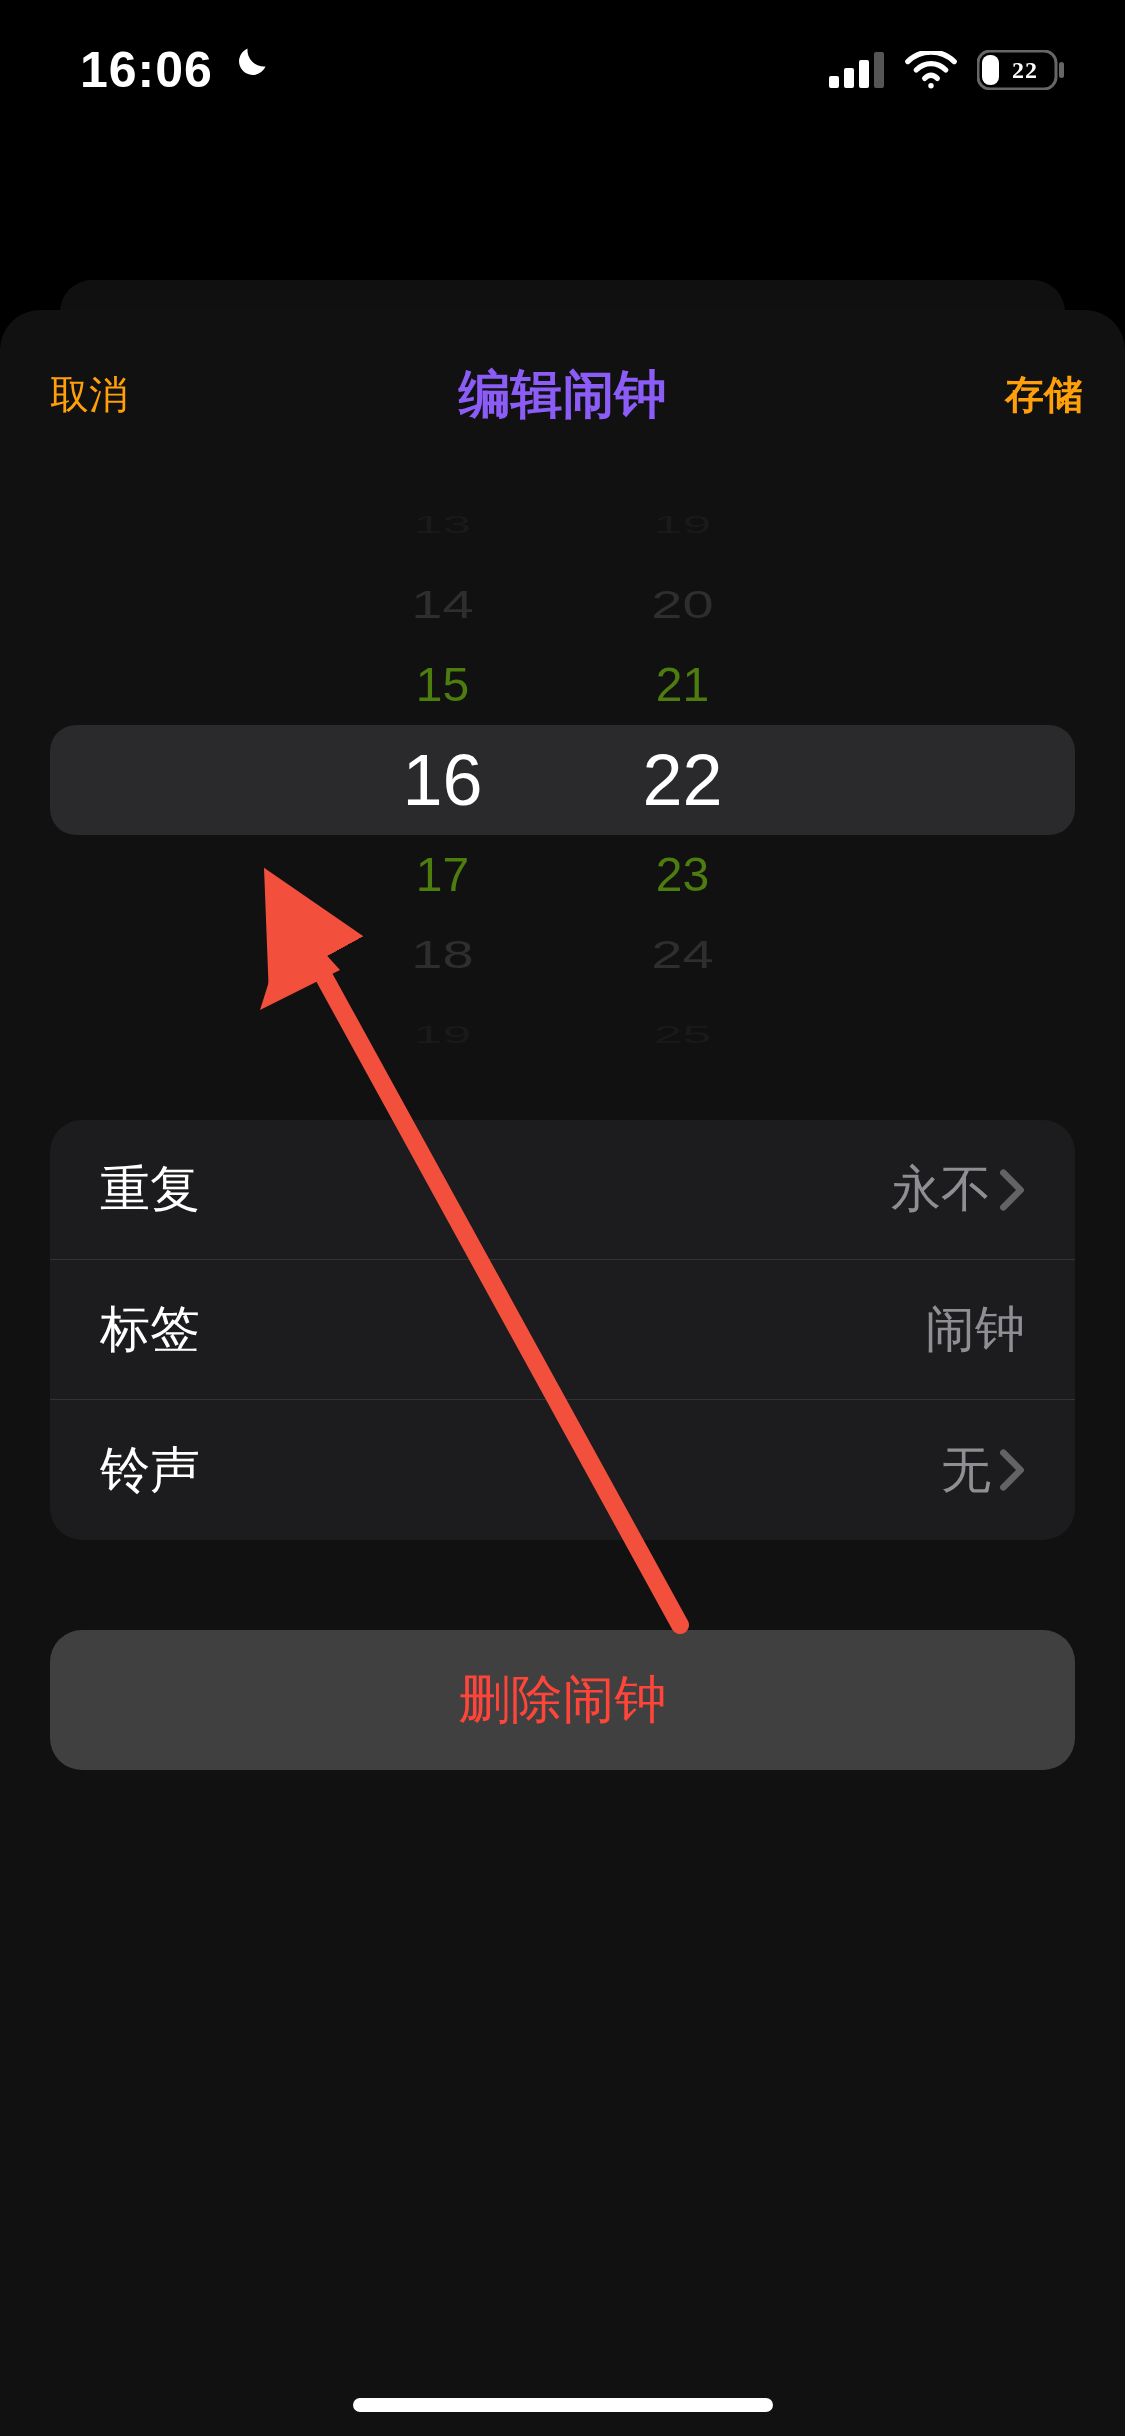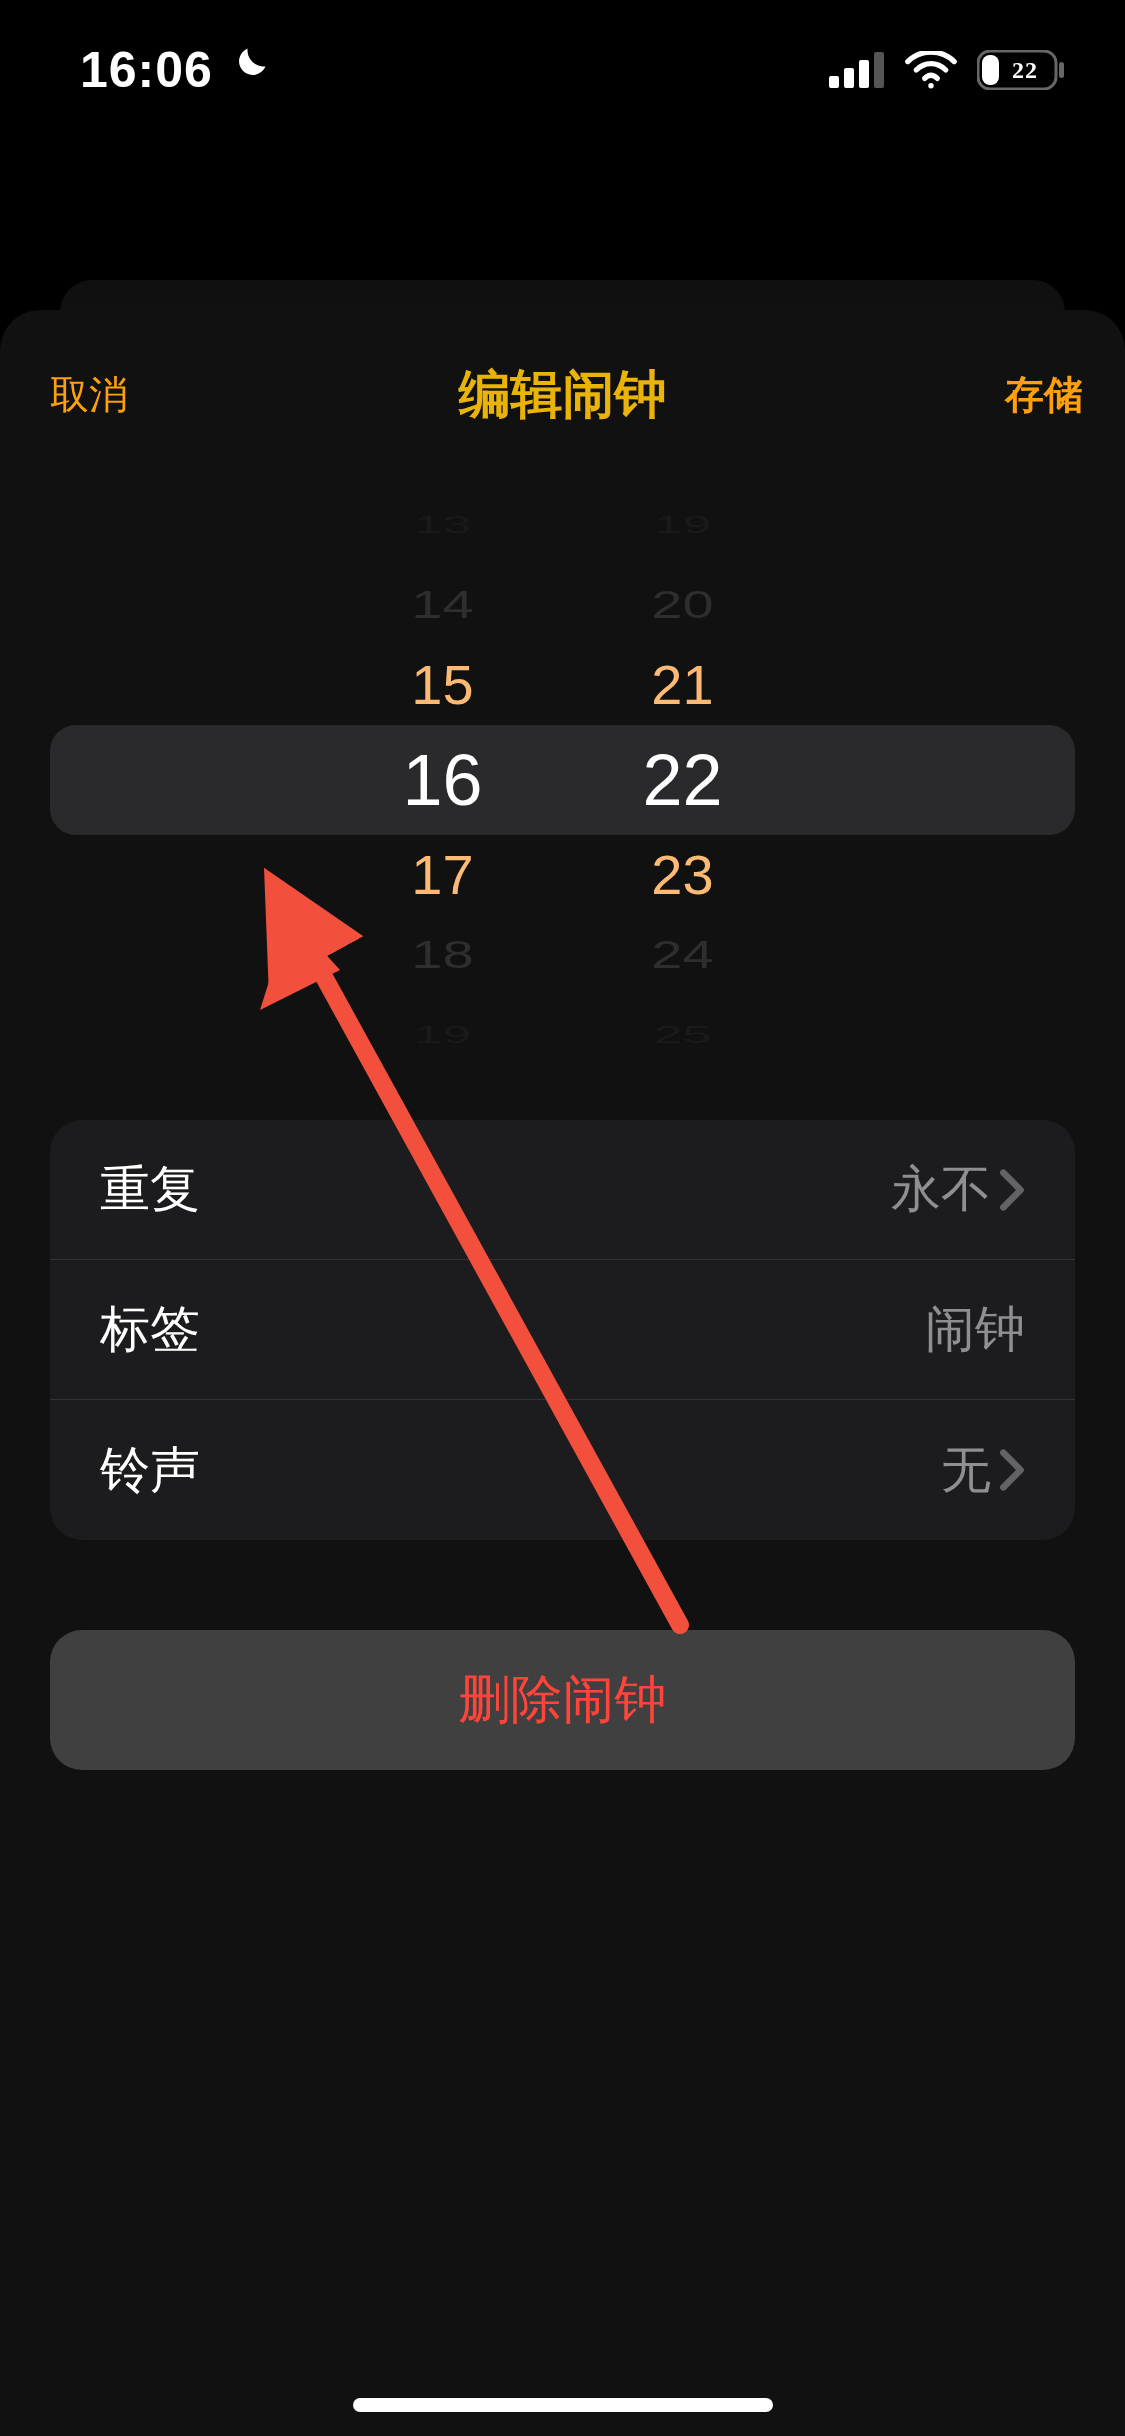--- a/index.html
+++ b/index.html
@@ -16,28 +16,28 @@
   .sheet-back { position: absolute; top: 280px; left: 60px; right: 60px; height: 40px; background: #101010; border-top-left-radius: 32px; border-top-right-radius: 32px; }
 
   
   .sheet { position: absolute; top: 310px; left: 0; right: 0; bottom: 0; background: #111111; border-top-left-radius: 40px; border-top-right-radius: 40px; overflow: hidden; }
 
   
   .navbar { height: 170px; display: flex; align-items: center; justify-content: center; position: relative; padding: 0 40px; }
   .nav-btn { position: absolute; top: 50%; transform: translateY(-50%); font-size: 39px; font-weight: 400; color: #ff9f0a; }
   .nav-left { left: 50px; }
   .nav-right { right: 42px; font-weight: 600; }
-  .nav-title { font-size: 52px; font-weight: 600; color: #eab308; }
+  .nav-title { font-size: 52px; font-weight: 600; color: #8b5cf6; }
 
   
   .picker { position: relative; height: 560px; margin: 20px 50px 60px 50px; }
   .picker-highlight { position: absolute; top: 50%; left: 0; right: 0; height: 110px; transform: translateY(-50%); background: #2a2a2c; border-radius: 26px; z-index: 0; }
   .picker-cols { position: absolute; inset: 0; display: flex; justify-content: center; gap: 120px; z-index: 1; }
   .picker-col { width: 120px; display: flex; flex-direction: column; align-items: center; justify-content: center; }
-  .picker-item { height: 80px; line-height: 80px; font-size: 56px; font-weight: 400; color: #fdba74; text-align: center; width: 100%; }
+  .picker-item { height: 80px; line-height: 80px; font-size: 48px; font-weight: 400; color: #4d7c0f; text-align: center; width: 100%; }
   .picker-item.sel { color: #fff; font-size: 72px; height: 110px; line-height: 110px; }
   .picker-item.far { color: #2e2e2e; font-size: 56px; transform: scaleY(0.7); }
   .picker-item.faint { color: #1a1a1a; font-size: 52px; transform: scaleY(0.45); }
 
   
   .settings { margin: 0 50px; background: #1c1c1e; border-radius: 32px; overflow: hidden; }
   .row { display: flex; align-items: center; justify-content: space-between; padding: 0 50px; height: 140px; border-bottom: 1px solid #333; }
   .row:last-child { border-bottom: none; }
   .row-label { font-size: 50px; color: #fff; }
   .row-value { display: flex; align-items: center; gap: 8px; font-size: 50px; color: #8e8e93; }

